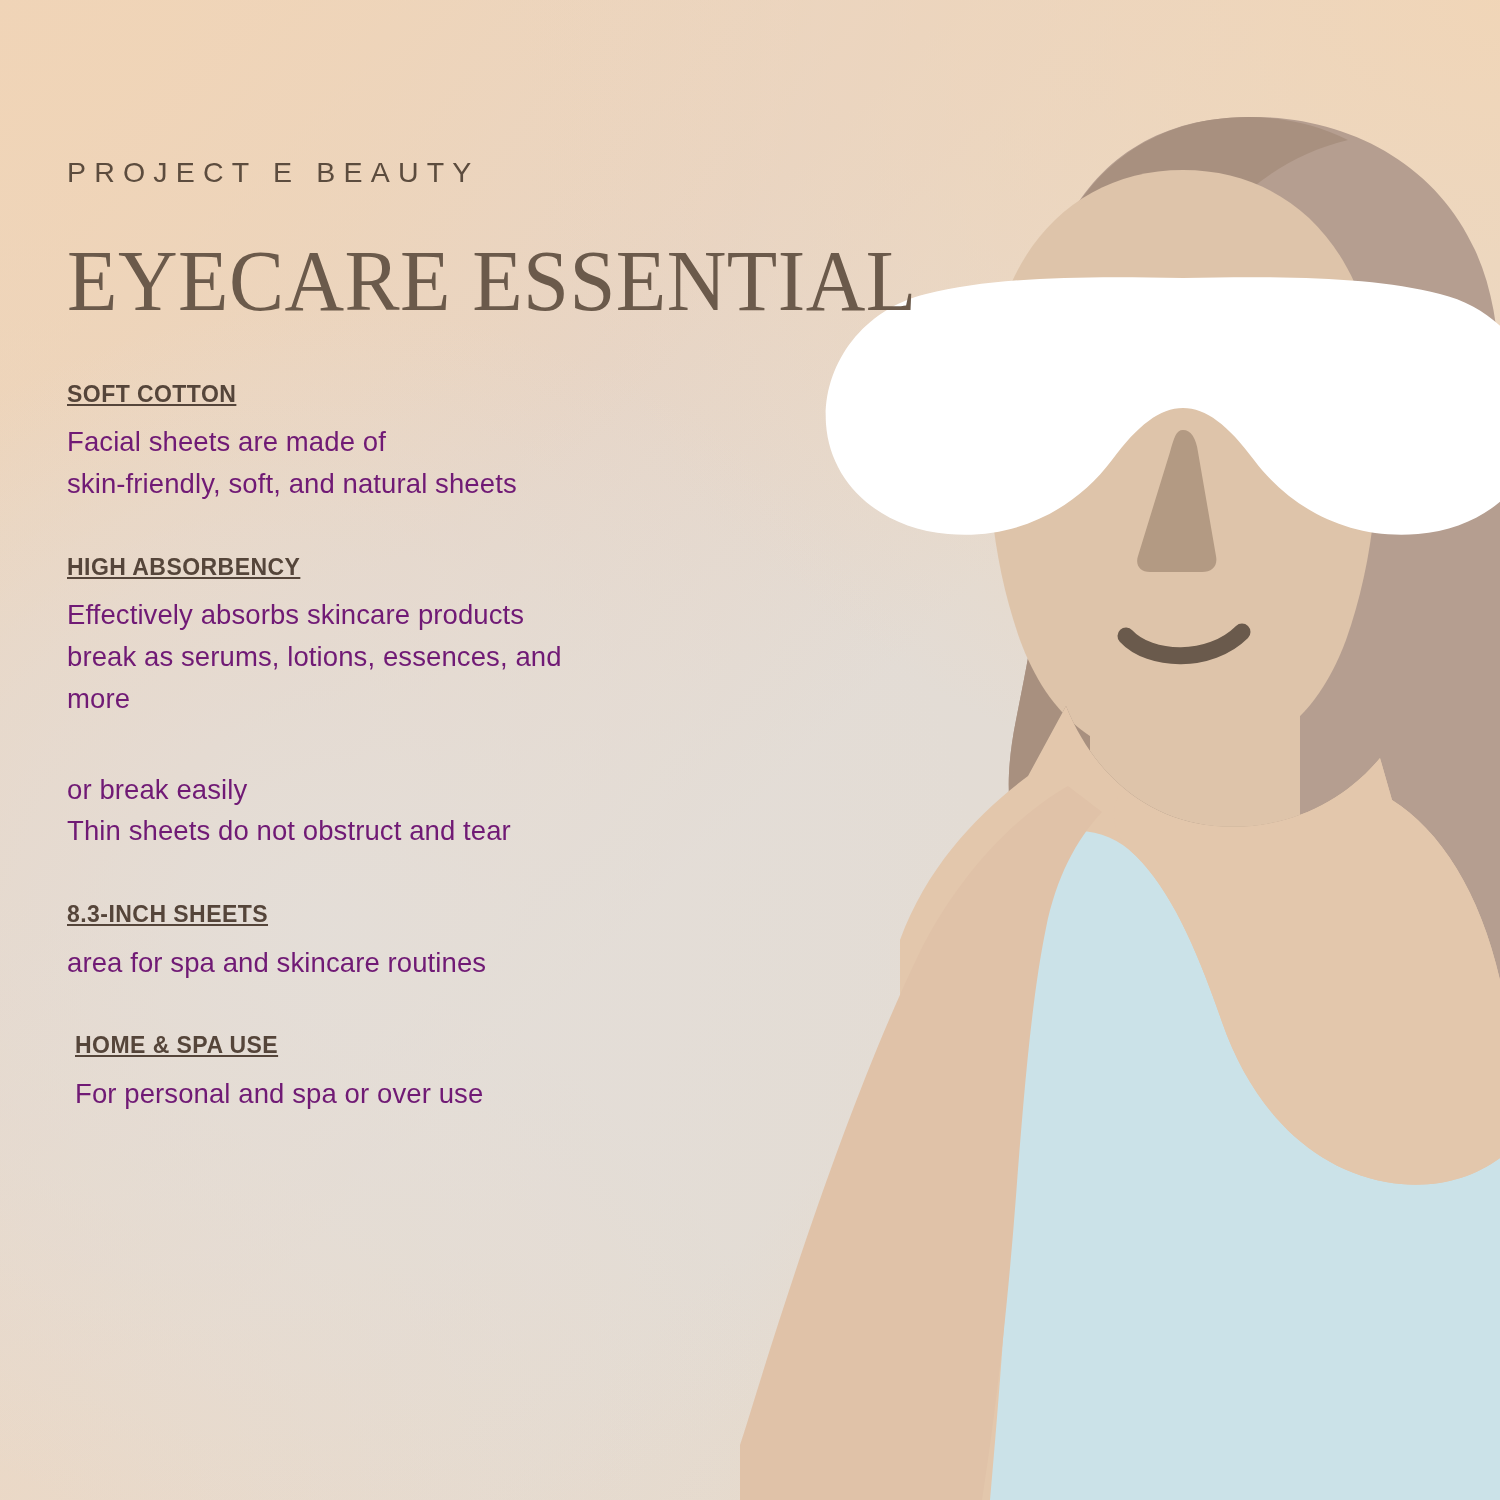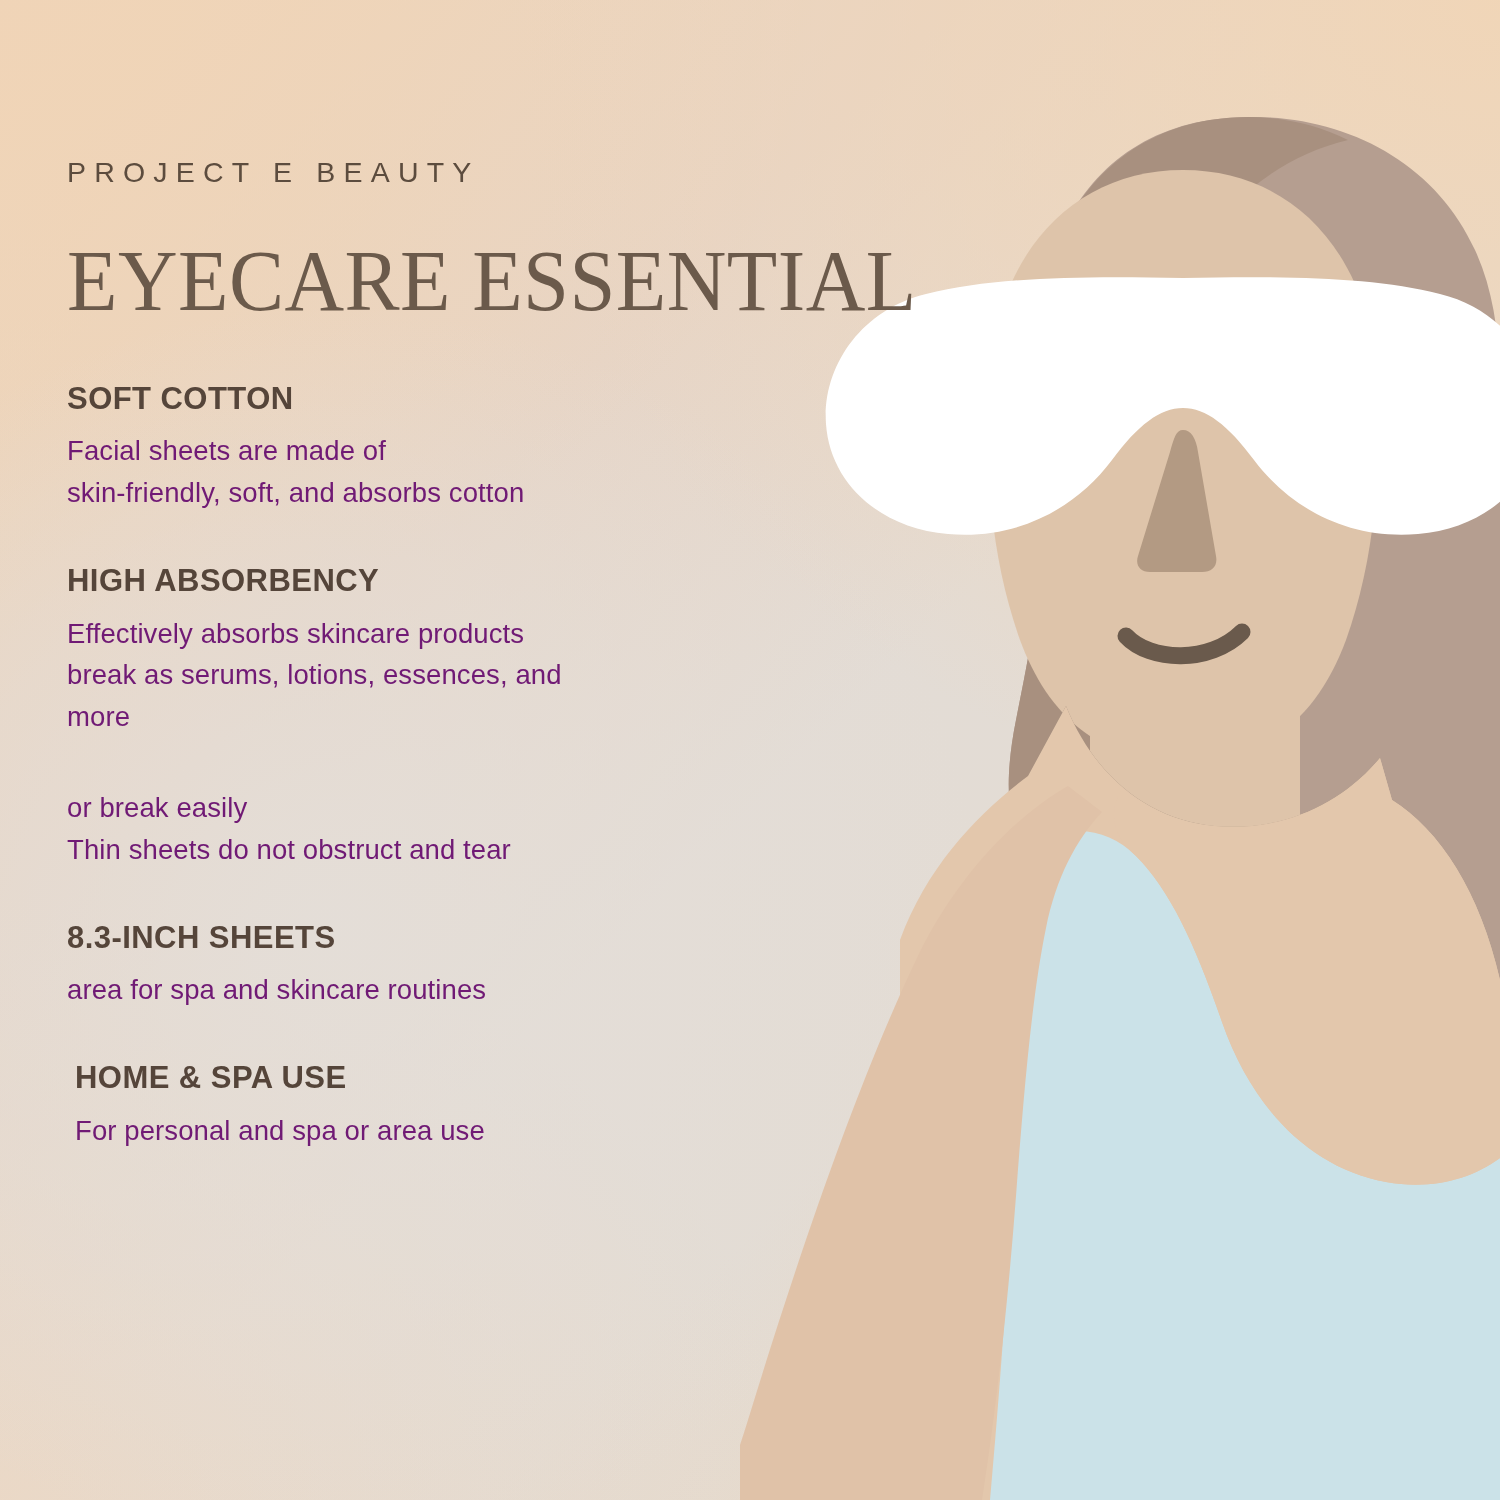--- a/index.html
+++ b/index.html
@@ -101,26 +101,27 @@
     transform-origin: left center;
     white-space: nowrap;
   }
 
   .features { margin-top: 58px; }
 
   .feature { margin-bottom: 49px; }
   .feature:last-child { margin-bottom: 0; margin-left: 8px; }
 
   .feature-title {
-    font-size: 31px;
+    font-size: 23px;
     font-weight: bold;
     color: #55453a;
     letter-spacing: 0.45px;
     margin-bottom: 14px;
     line-height: 1.15;
+    text-decoration: underline;
   }
   .feature-body {
     font-size: 27.5px;
     color: #701a75;
     line-height: 1.52;
     font-weight: 300;
     letter-spacing: 0.1px;
     max-width: 620px;
   }
   .feature-body span { display: block; }
@@ -284,21 +285,21 @@
     <div class="brand">PROJECT E BEAUTY</div>
 
     <div class="title">EYECARE ESSENTIAL</div>
 
     <div class="features">
 
       <div class="feature">
         <div class="feature-title">SOFT COTTON</div>
         <div class="feature-body">
           <span>Facial sheets are made of</span>
-          <span>skin-friendly, soft, and absorbs cotton</span>
+          <span>skin-friendly, soft, and natural sheets</span>
         </div>
       </div>
 
       <div class="feature">
         <div class="feature-title">HIGH ABSORBENCY</div>
         <div class="feature-body">
           <span>Effectively absorbs skincare products</span>
           <span>break as serums, lotions, essences, and</span>
           <span>more</span>
         </div>
@@ -314,20 +315,20 @@
       <div class="feature">
         <div class="feature-title">8.3-INCH SHEETS</div>
         <div class="feature-body">
           <span>area for spa and skincare routines</span>
         </div>
       </div>
 
       <div class="feature">
         <div class="feature-title">HOME &amp; SPA USE</div>
         <div class="feature-body">
-          <span>For personal and spa or area use</span>
+          <span>For personal and spa or over use</span>
         </div>
       </div>
 
     </div>
   </div>
 
 </div>
 
 </body></html>

